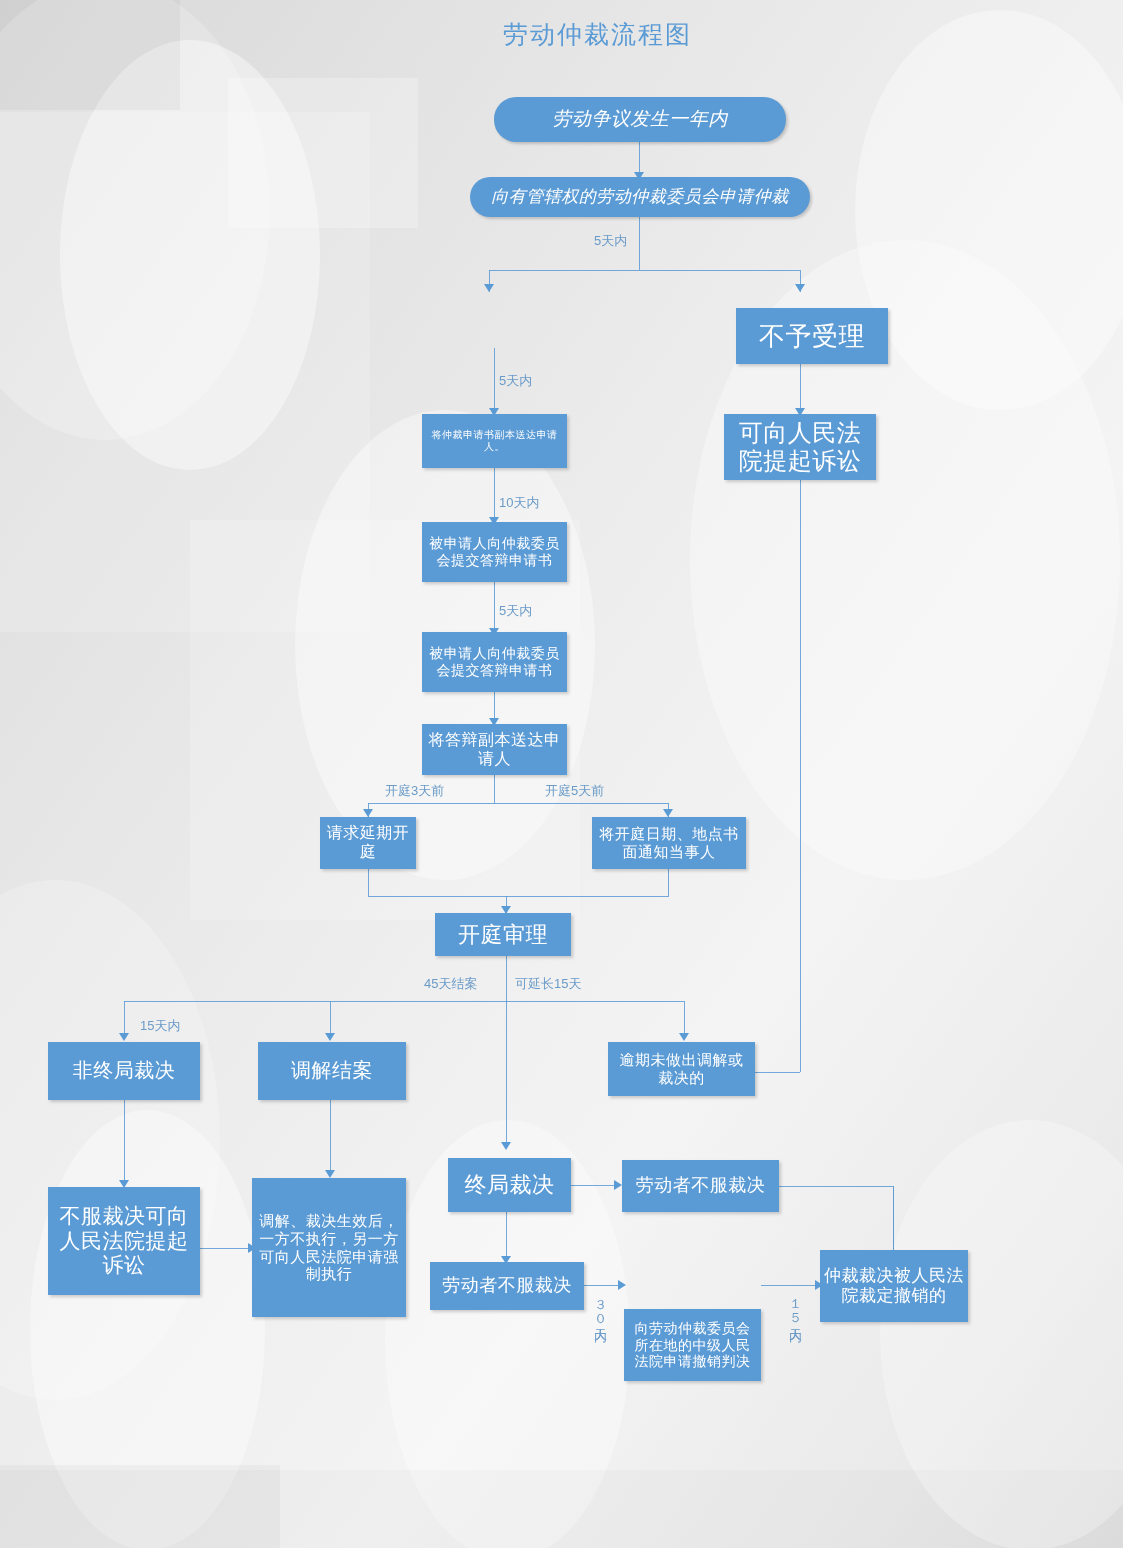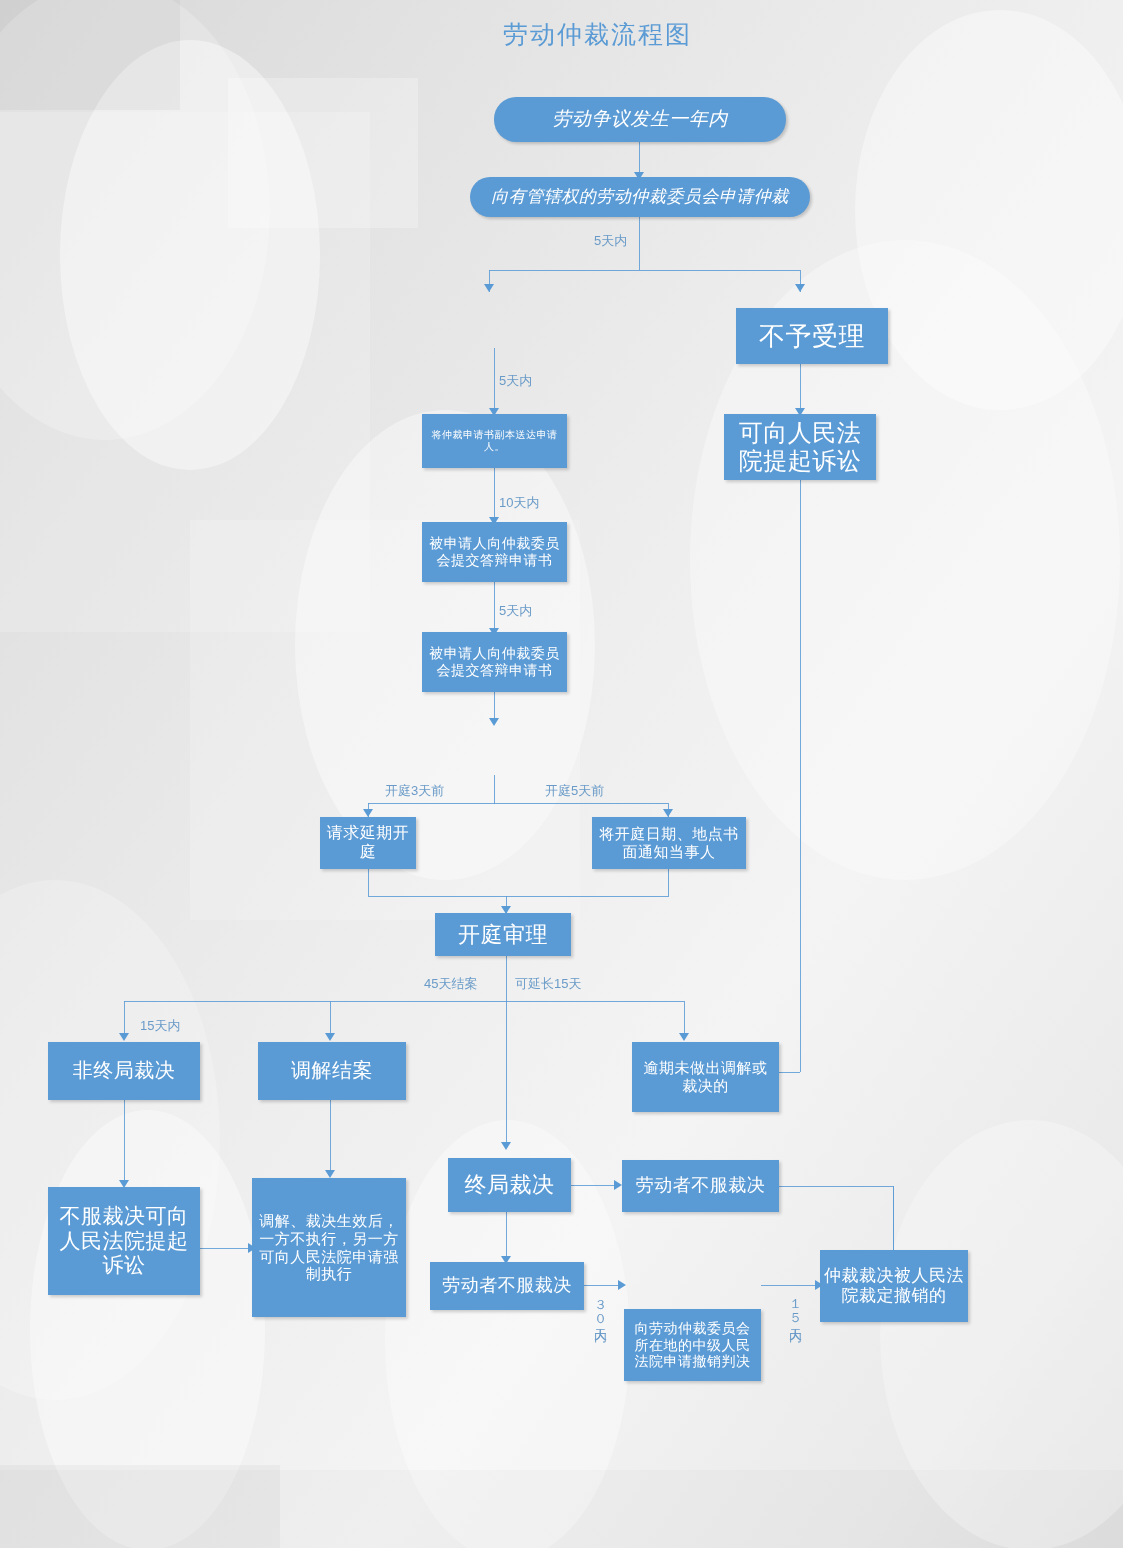--- a/index.html
+++ b/index.html
@@ -183,34 +183,35 @@
 
 
   <div class="node" style="left:724px;top:308px;width:152px;height:56px;font-size:26px;margin-left:12px;">不予受理</div>
 
   <div class="node" style="left:422px;top:414px;width:145px;height:54px;font-size:10px;">将仲裁申请书副本送达申请人。</div>
 
   <div class="node" style="left:422px;top:522px;width:145px;height:60px;font-size:14px;">被申请人向仲裁委员会提交答辩申请书</div>
 
   <div class="node" style="left:422px;top:632px;width:145px;height:60px;font-size:14px;">被申请人向仲裁委员会提交答辩申请书</div>
 
+  <div class="node" style="left:422px;top:724px;width:145px;height:51px;font-size:16px;">将答辩副本送达申请人</div>
 
   <div class="node" style="left:320px;top:817px;width:96px;height:52px;font-size:16px;">请求延期开庭</div>
 
   <div class="node" style="left:592px;top:817px;width:154px;height:52px;font-size:15px;">将开庭日期、地点书面通知当事人</div>
 
   <div class="node" style="left:435px;top:913px;width:136px;height:43px;font-size:22px;">开庭审理</div>
 
   <div class="node" style="left:724px;top:414px;width:152px;height:66px;font-size:24px;">可向人民法院提起诉讼</div>
 
   <div class="node" style="left:48px;top:1042px;width:152px;height:58px;font-size:20px;">非终局裁决</div>
 
   <div class="node" style="left:258px;top:1042px;width:148px;height:58px;font-size:20px;">调解结案</div>
 
-  <div class="node" style="left:608px;top:1042px;width:147px;height:70px;font-size:15px;margin-left:24px;">逾期未做出调解或裁决的</div>
+  <div class="node" style="left:608px;top:1042px;width:147px;height:54px;font-size:15px;">逾期未做出调解或裁决的</div>
 
   <div class="node" style="left:48px;top:1187px;width:152px;height:108px;font-size:21px;">不服裁决可向人民法院提起诉讼</div>
 
   <div class="node" style="left:252px;top:1178px;width:154px;height:139px;font-size:15px;">调解、裁决生效后，一方不执行，另一方可向人民法院申请强制执行</div>
 
   <div class="node" style="left:448px;top:1158px;width:123px;height:54px;font-size:22px;">终局裁决</div>
 
   <div class="node" style="left:622px;top:1160px;width:157px;height:52px;font-size:18px;">劳动者不服裁决</div>
 
   <div class="node" style="left:430px;top:1262px;width:154px;height:48px;font-size:18px;">劳动者不服裁决</div>

